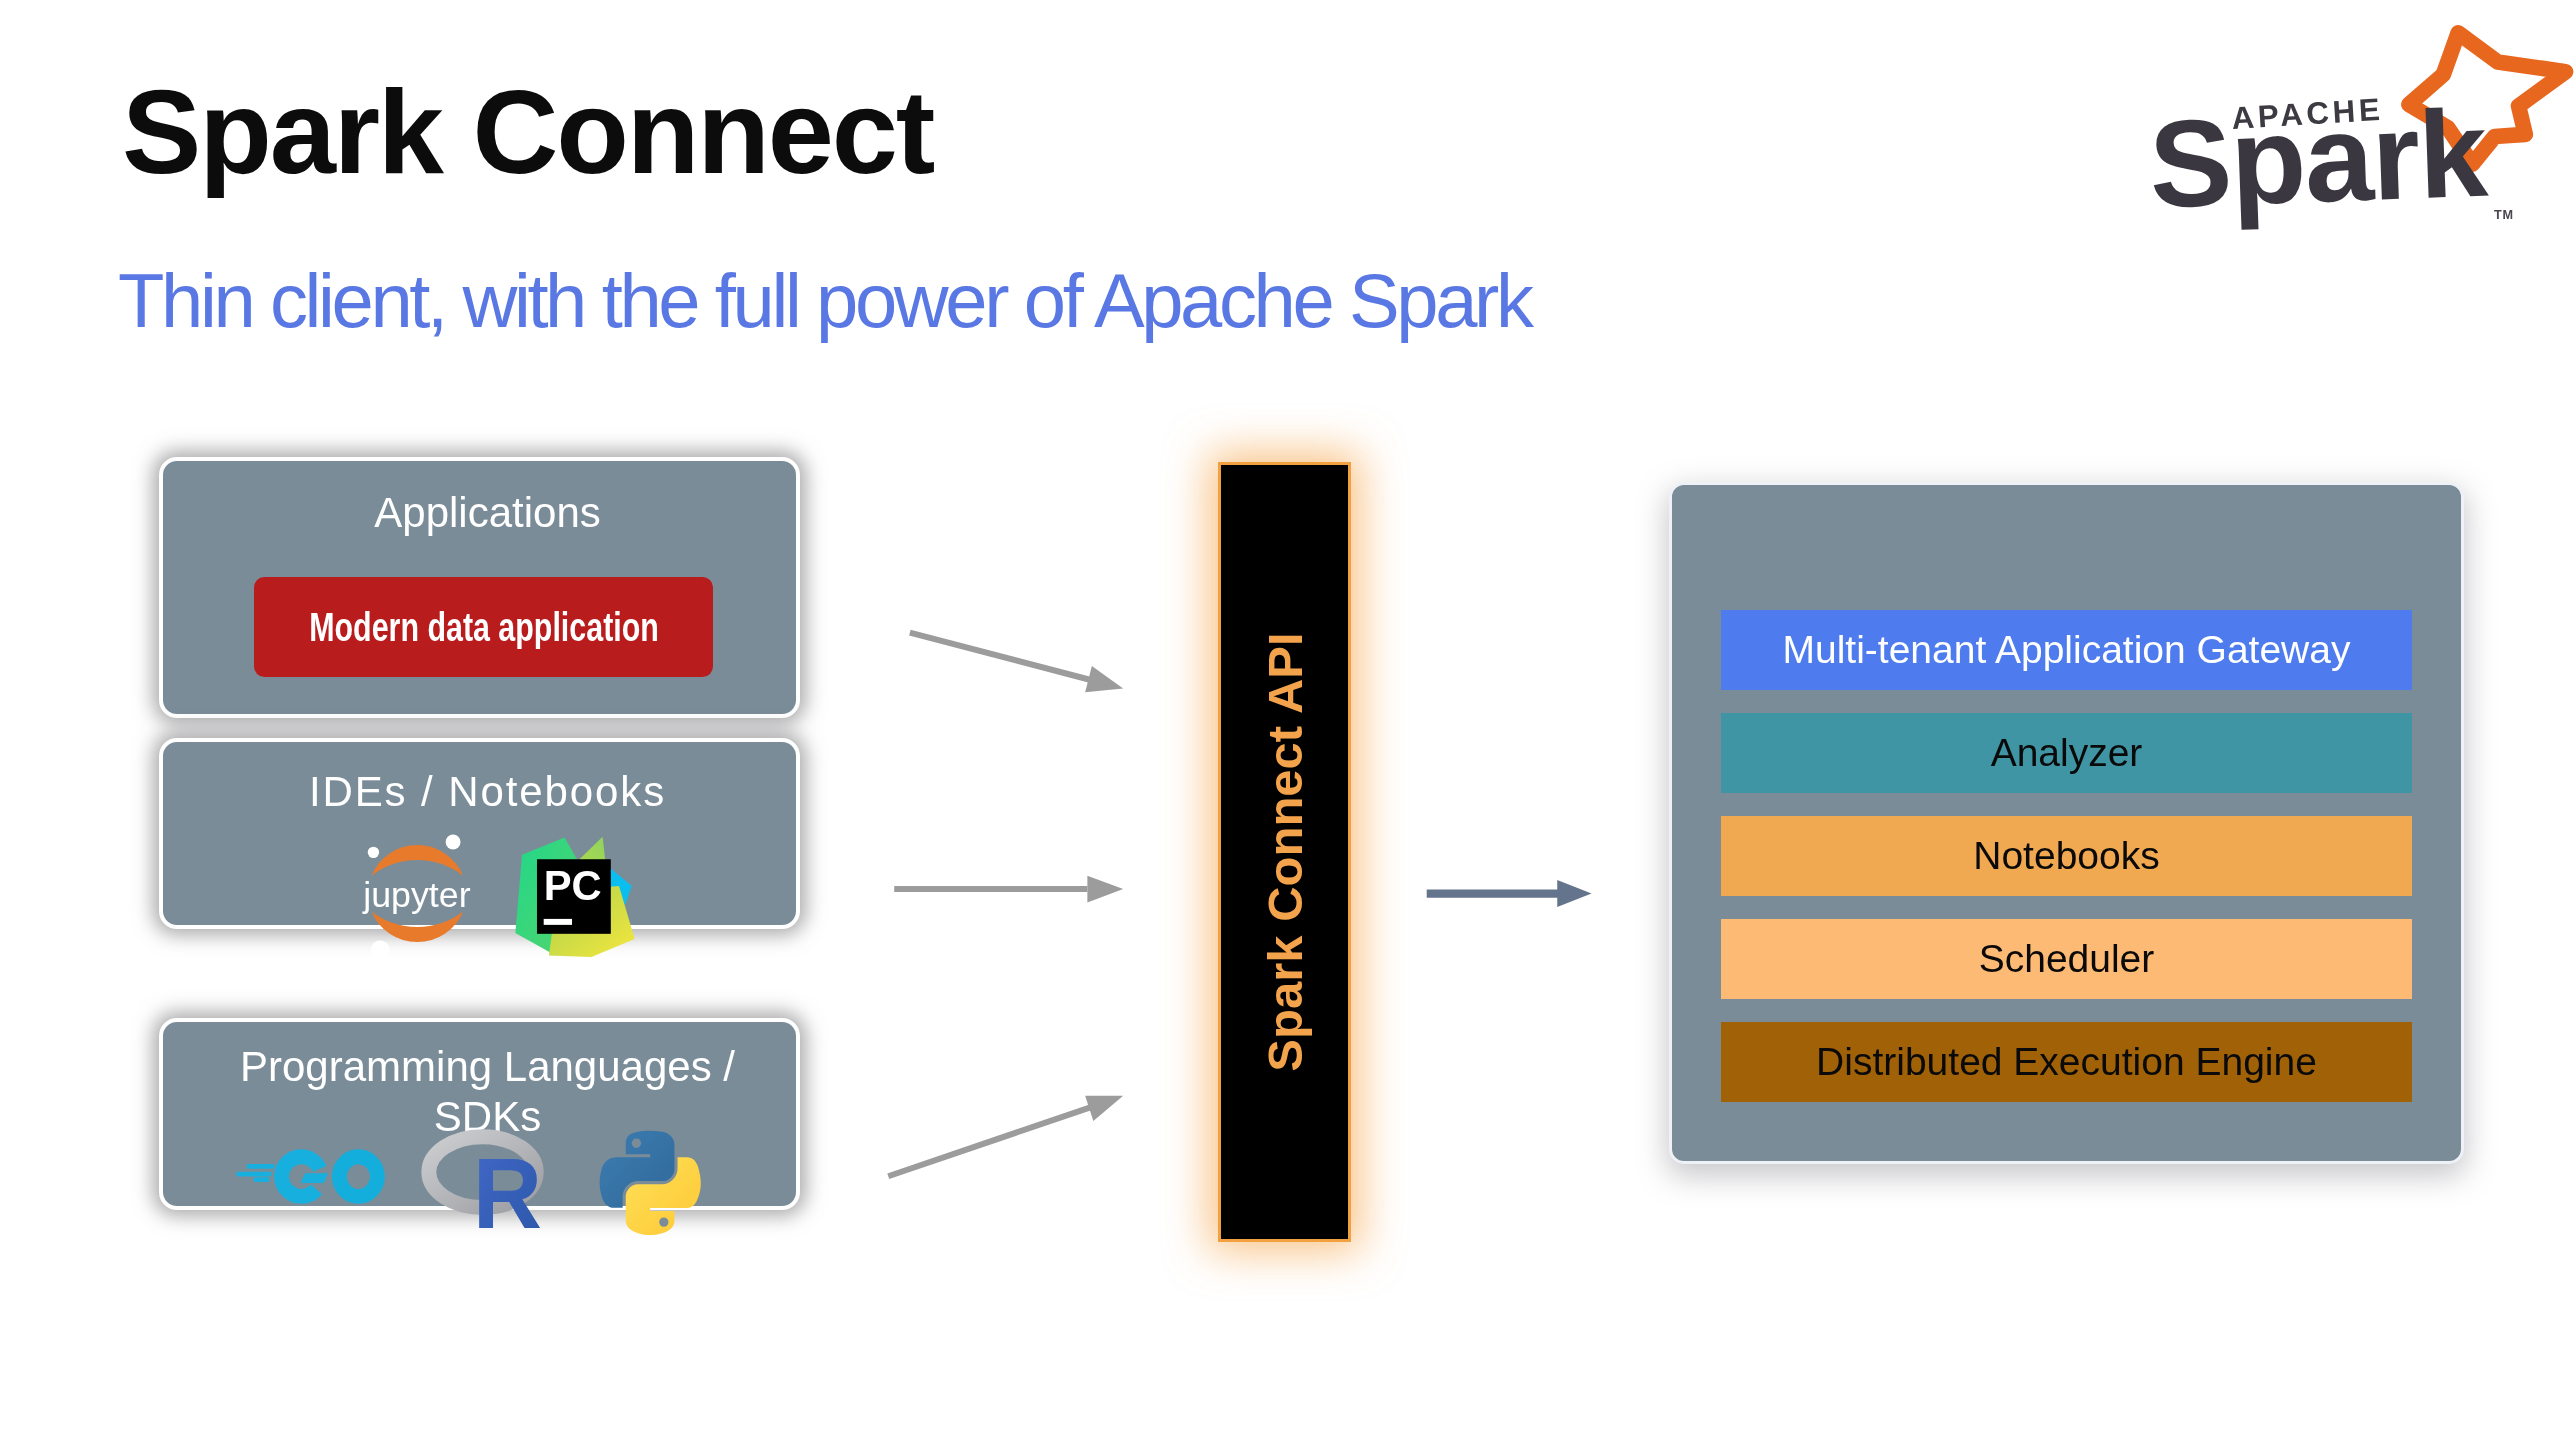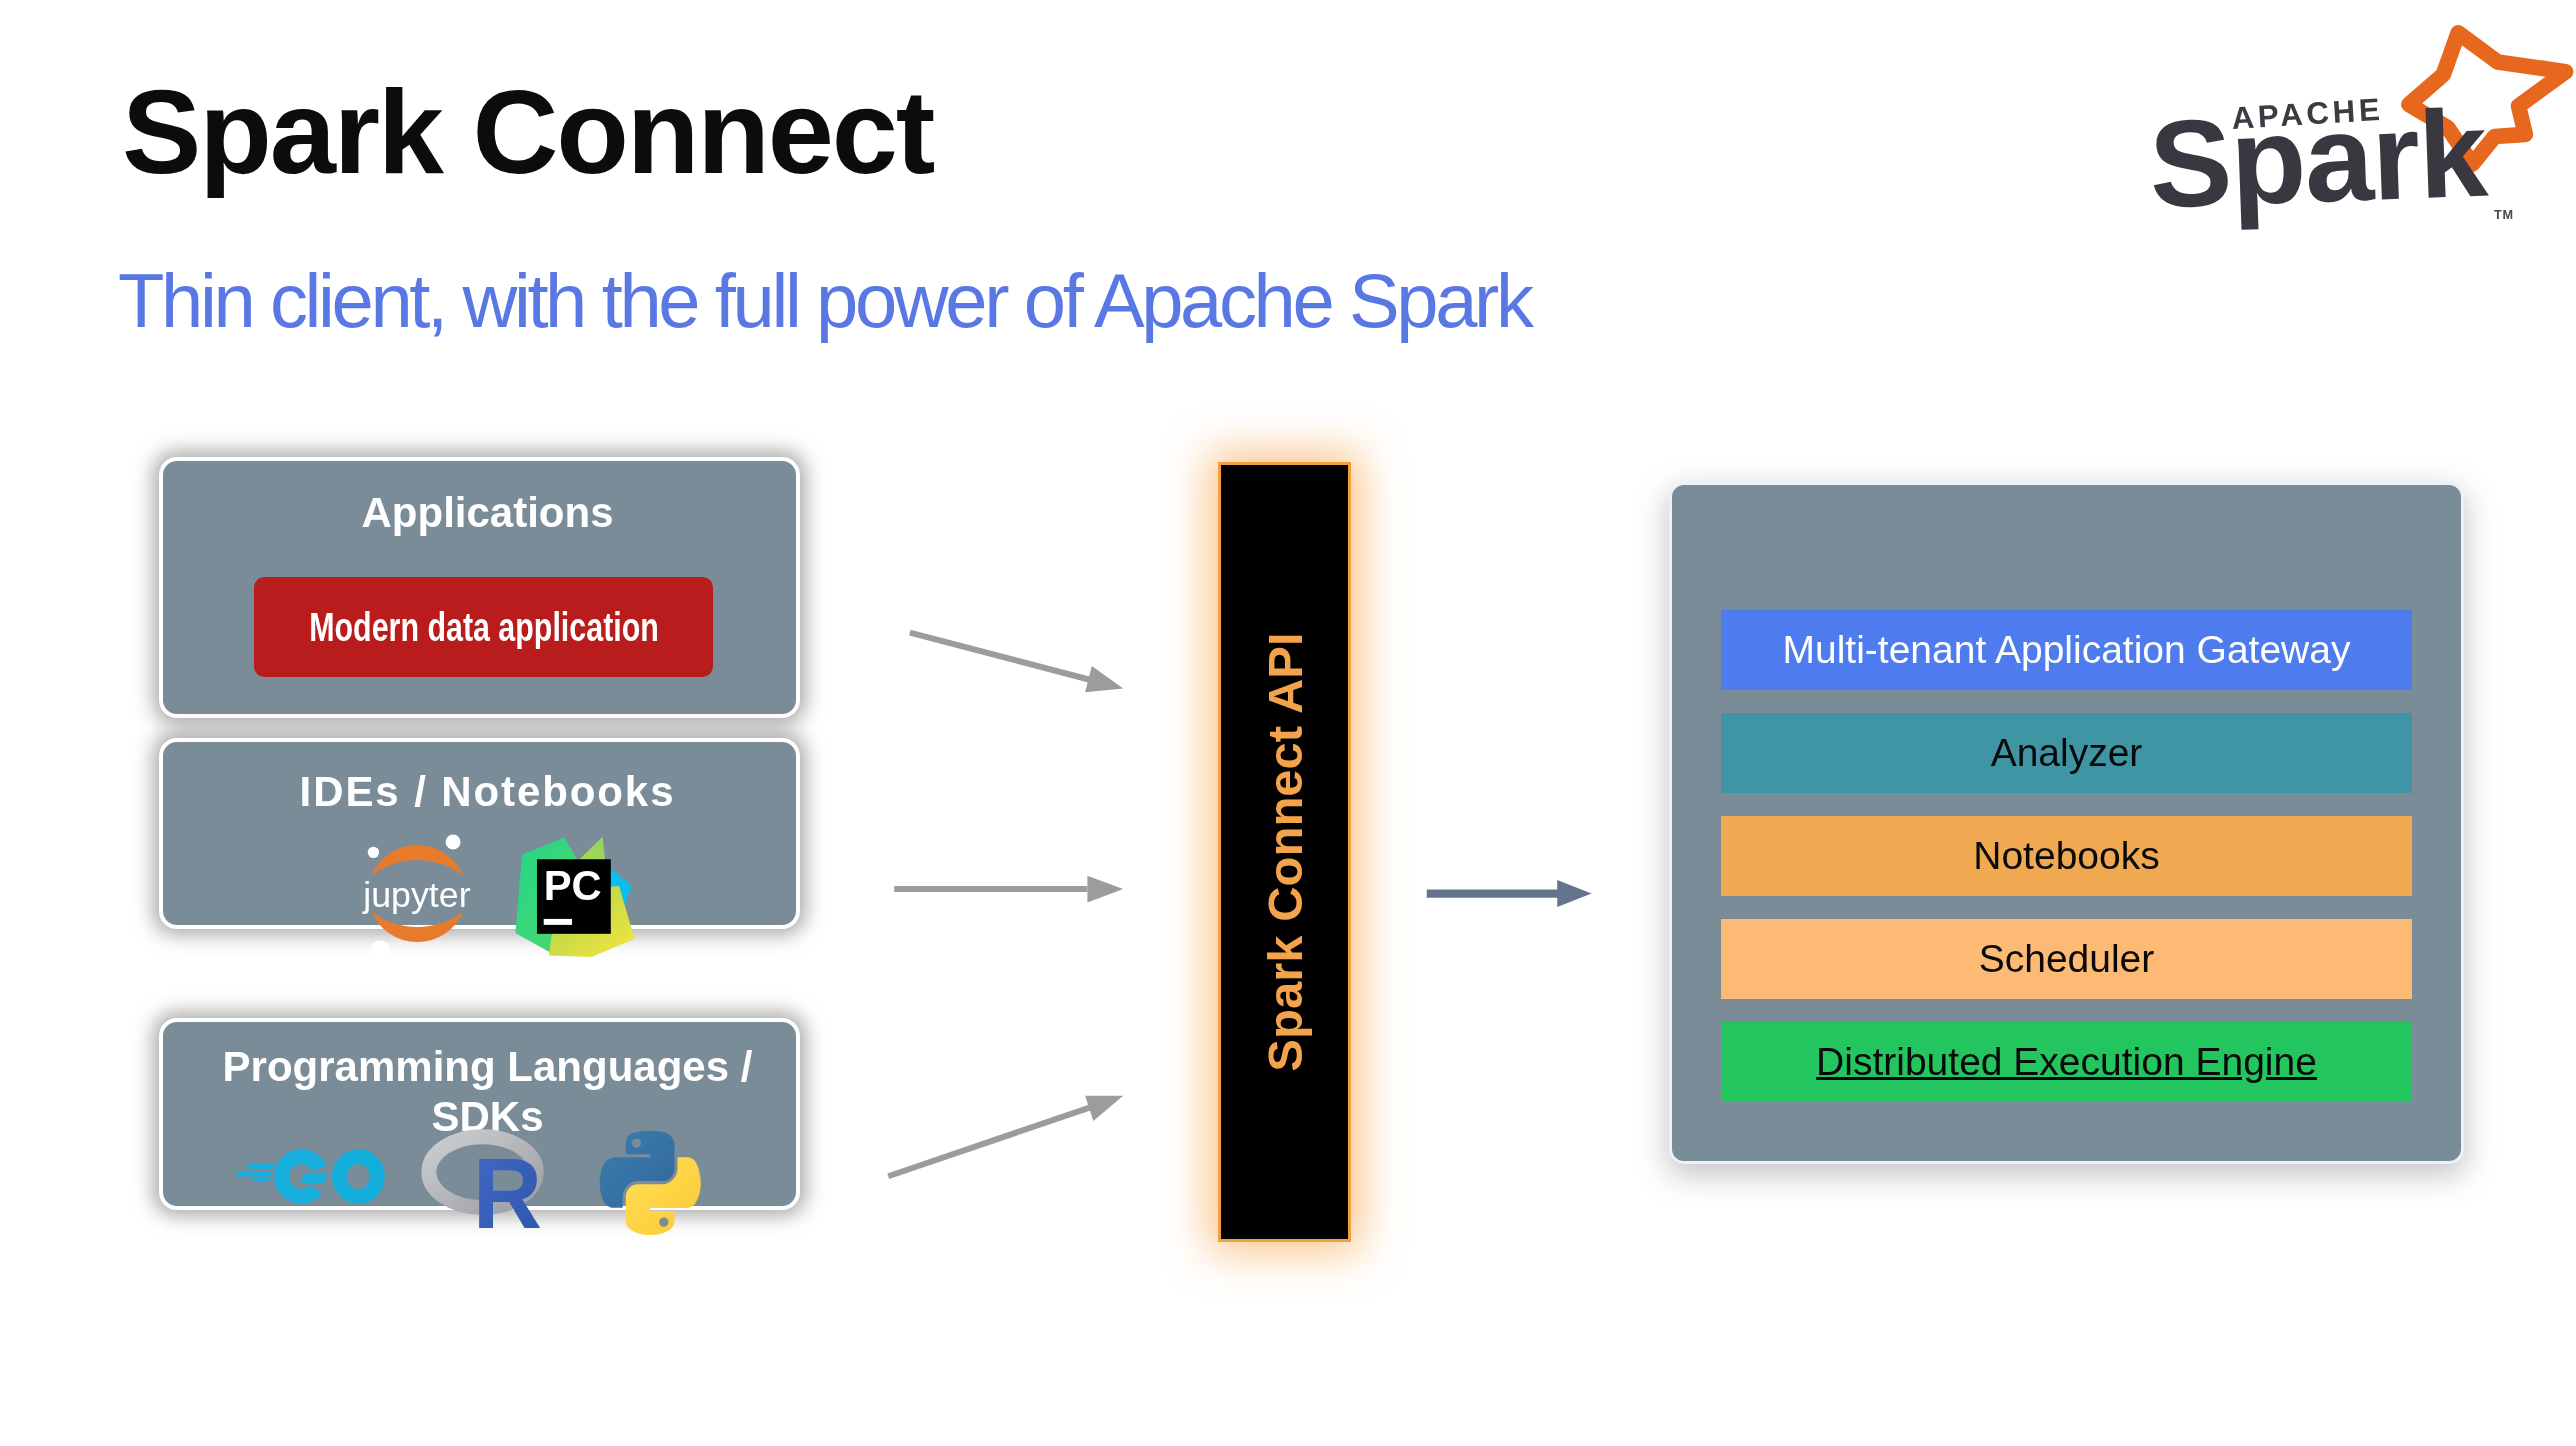--- a/index.html
+++ b/index.html
@@ -6,21 +6,21 @@
   html,body { width:2576px; height:1447px; background:#ffffff; overflow:hidden;
     font-family:"Liberation Sans", sans-serif; }
   #page { position:relative; width:2576px; height:1447px; background:#ffffff; }
   .title { position:absolute; left:122px; top:63px; font-size:119px; font-weight:bold;
     color:#0c0c0c; letter-spacing:-2.2px; }
   .subtitle { position:absolute; left:118px; top:257px; font-size:76px; font-weight:400;
     color:#5a78e4; letter-spacing:-3.4px; }
   .lbox { position:absolute; left:159px; width:641px; background:#7b8c99;
     border:4.5px solid #ffffff; border-radius:18px;
     box-shadow:0 0 19.4px 5.2px rgba(100,100,104,0.55); }
-  .lbox .btitle { color:#ffffff; font-size:42px; font-weight:700; text-align:center;padding-left:16px; }
+  .lbox .btitle { color:#ffffff; font-size:42px; font-weight:400; text-align:center;padding-left:16px; }
   #box1 { top:457px; height:261px; }
   #box2 { top:738px; height:191px; }
   #box3 { top:1018px; height:192px; }
   #mda { position:absolute; left:254px; top:577px; width:459px; height:100px;
     background:#b91c1c; border-radius:10.4px; text-align:center;
     line-height:100px; color:#fff; font-size:40px; font-weight:bold; }
   #mda span { display:inline-block; white-space:nowrap; transform:scaleX(0.76); transform-origin:center; }
   #apibar { position:absolute; left:1218px; top:462px; width:133px; height:780px;
     background:#000; border:3px solid #f2a040;
     box-shadow:0 0 41px 10.4px rgba(246,158,59,0.62); }
@@ -32,21 +32,21 @@
     background:#7b8c99; border:3px solid #eef1f6; border-radius:15px;
     box-shadow:0 10.4px 30px 1.5px rgba(130,130,140,0.45); }
   #rtitle { position:absolute; left:1669px; top:520px; width:795px; text-align:center;
     color:#e8ecf0; font-size:46px; font-weight:bold; letter-spacing:-0.7px; }
   .bar { position:absolute; left:1721px; width:691px; height:80px; 
     font-size:39px; font-weight:500; display:flex; align-items:center; justify-content:center; }
   #bar1 { top:610px; background:#4e7cee; color:#ffffff; }
   #bar2 { top:713px; background:#3f95a4; color:#0a0a0a; }
   #bar3 { top:816px; background:#f0a851; color:#0a0a0a; }
   #bar4 { top:919px; background:#fdba74; color:#0a0a0a; }
-  #bar5 { top:1022px; background:#22c55e; color:#0a0a0a;text-decoration:underline; }
+  #bar5 { top:1022px; background:#a16207; color:#0a0a0a; }
   svg.overlay { position:absolute; left:0; top:0; width:2576px; height:1447px; }
 </style>
 </head>
 <body>
 <div id="page">
 
   <div class="title">Spark Connect</div>
   <div class="subtitle">Thin client, with the full power of Apache Spark</div>
 
   <div class="lbox" id="box1">

